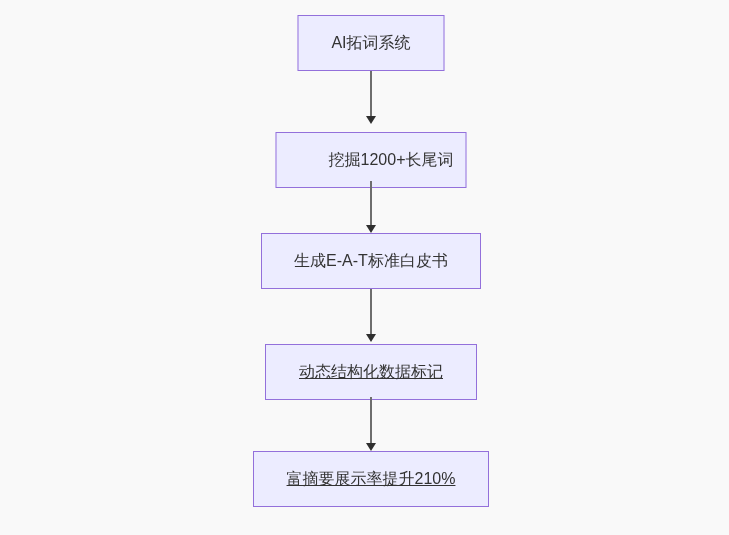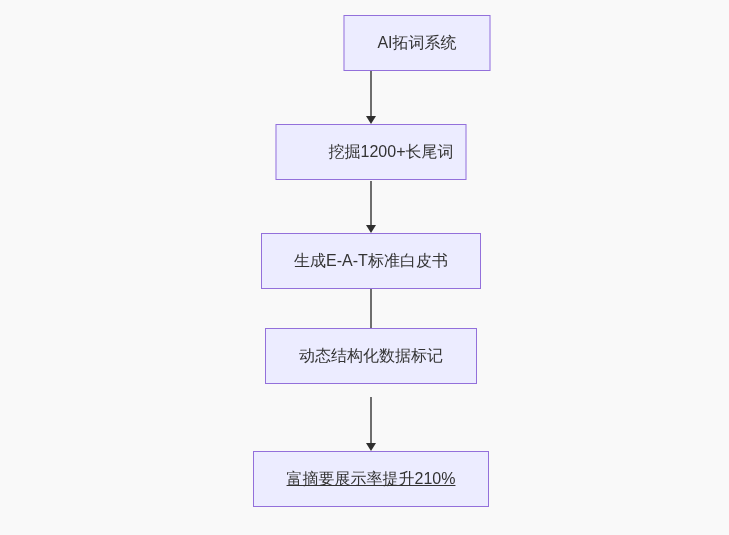--- a/index.html
+++ b/index.html
@@ -28,24 +28,24 @@
     height: 56px;
     background: var(--node-fill);
     border: 1px solid var(--node-border);
     display: flex;
     align-items: center;
     justify-content: center;
     color: var(--node-text);
     font-size: 16px;
     white-space: nowrap;
   }
-  .n1 { top: 15px;  width: 147px; margin-left: 46px; }
-  .n2 { top: 124px; width: 191px; padding-left: 40px; }
+  .n1 { top: 15px;  width: 147px; }
+  .n2 { top: 132px; width: 191px; padding-left: 40px; }
   .n3 { top: 233px; width: 220px; align-items: center; }
-  .n4 { top: 328px; width: 212px; }
+  .n4 { top: 344px; width: 212px; text-decoration: underline; }
   .n5 { top: 451px; width: 236px; text-decoration: underline; }
 
   .edge {
     position: absolute;
     left: 371px;
     transform: translateX(-50%);
     width: 12px;
   }
   .e1 { top: 71px;  height: 53px; }
   .e2 { top: 181px; height: 52px; }

